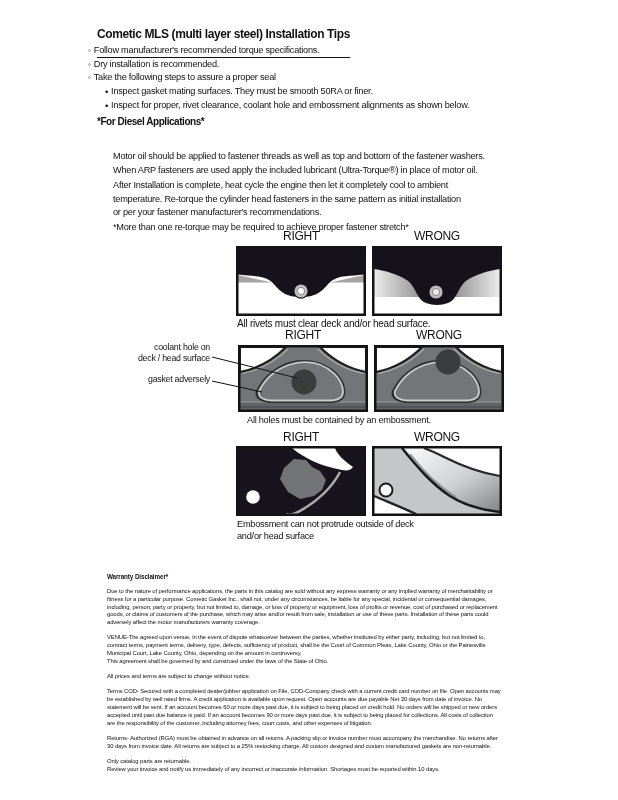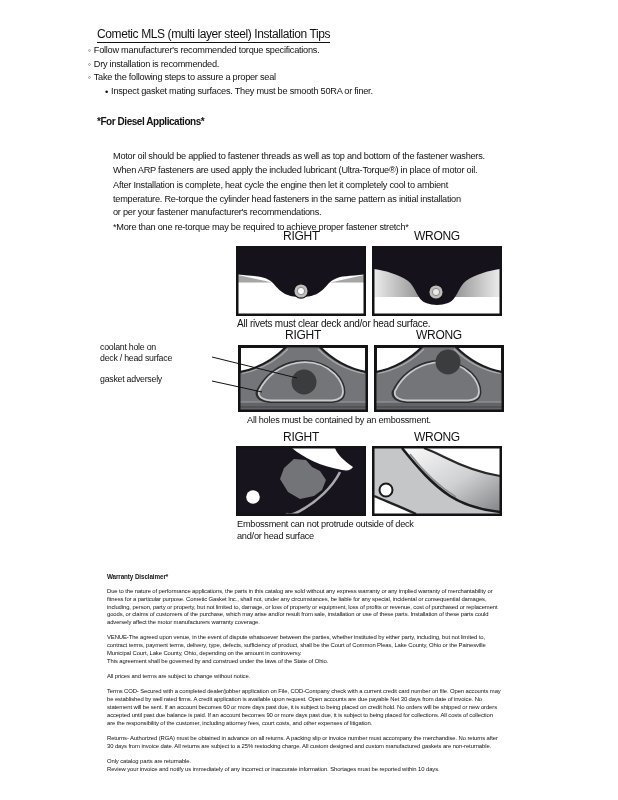--- a/index.html
+++ b/index.html
@@ -4,22 +4,22 @@
 <style>
   html,body{margin:0;padding:0;background:#fff;}
   #page{
     position:relative;width:618px;height:800px;background:#ffffff;overflow:hidden;
     font-family:"Liberation Sans","DejaVu Sans",sans-serif;color:#121212;
   }
   .abs{position:absolute;}
   .prewrap{white-space:pre-line;}
 
   
-  #title{left:97px;top:27px;font-size:12px;font-weight:normal;letter-spacing:-0.4px;
-         border-bottom:1.6px solid #121212;padding-bottom:1px;}
+  #title{left:97px;top:27px;font-size:12px;font-weight:bold;letter-spacing:-0.4px;
+         border-bottom:1.6px solid #121212;padding-bottom:16px;}
   #tips{left:88px;top:44px;width:470px;list-style:none;margin:0;padding:0;
         font-size:9.2px;letter-spacing:-0.25px;}
   #tips li{height:13.7px;line-height:13.7px;}
   #tips li.sub{padding-left:17px;}
   .mk{display:inline-block;margin-right:3px;font-size:8.5px;vertical-align:top;}
   .mk.sub{font-size:9.5px;}
 
   
   #diesel-h{left:97px;top:116px;font-size:10px;font-weight:bold;letter-spacing:-0.45px;margin:0;}
   .body-p{width:445px;font-size:9.2px;letter-spacing:-0.25px;line-height:13.6px;margin:16px;}
@@ -36,21 +36,21 @@
   #pair1-boxes{left:236px;top:246px;}
   #cap1{left:237px;top:318px;font-size:10px;letter-spacing:-0.25px;}
   #pair2-labels{left:238px;top:328px;}
   #pair2-boxes{left:238px;top:345px;}
   #cap2{left:247px;top:415px;font-size:9.2px;letter-spacing:-0.25px;}
   #pair3-labels{left:236px;top:430px;}
   #pair3-boxes{left:236px;top:446px;}
   #cap3{left:237px;top:518px;width:250px;font-size:9.2px;letter-spacing:-0.25px;line-height:12px;}
 
   
-  .ann{width:110px;text-align:left;font-size:8.8px;letter-spacing:-0.25px;line-height:10.5px;}
+  .ann{width:110px;text-align:right;font-size:8.8px;letter-spacing:-0.25px;line-height:10.5px;}
   #ann1{left:100px;top:342px;}
   #ann2{left:100px;top:374px;}
   #leader-svg{left:205px;top:350px;}
 
   
   #warranty{left:107px;top:573px;width:462px;}
   #warranty h3{font-size:6.3px;margin:0 0 8px 0;letter-spacing:-0.1px;}
   #warranty p{font-size:5.9px;line-height:7.8px;letter-spacing:-0.1px;margin:0 0 7.5px 0;}
 
   #footer{left:387px;top:759px;font-size:13px;letter-spacing:0.2px;margin-top:44px;}
@@ -60,20 +60,21 @@
 
 <div id="page">
 
   <div id="title" class="abs">Cometic MLS (multi layer steel) Installation Tips</div>
 
   <ul id="tips" class="abs">
     <li><span class="mk">◦</span><span>Follow manufacturer's recommended torque specifications.</span></li>
     <li><span class="mk">◦</span><span>Dry installation is recommended.</span></li>
     <li><span class="mk">◦</span><span>Take the following steps to assure a proper seal</span></li>
     <li class="sub"><span class="mk sub">•</span><span>Inspect gasket mating surfaces.  They must be smooth 50RA or finer.</span></li>
+    <li class="sub"><span class="mk sub">•</span><span>Inspect for proper, rivet clearance, coolant hole and embossment alignments as shown below.</span></li>
   </ul>
 
   <h2 id="diesel-h" class="abs">*For Diesel Applications*</h2>
   <p id="p1" class="abs body-p prewrap">Motor oil should be applied to fastener threads as well as top and bottom of the fastener washers.
 When ARP fasteners are used apply the included lubricant (Ultra-Torque®) in place of motor oil.</p>
   <p id="p2" class="abs body-p prewrap">After Installation is complete, heat cycle the engine then let it completely cool to ambient
 temperature. Re-torque the cylinder head fasteners in the same pattern as initial installation
 or per your fastener manufacturer's recommendations.</p>
   <p id="note" class="abs body-p">*More than one re-torque may be required to achieve proper fastener stretch*</p>
 

